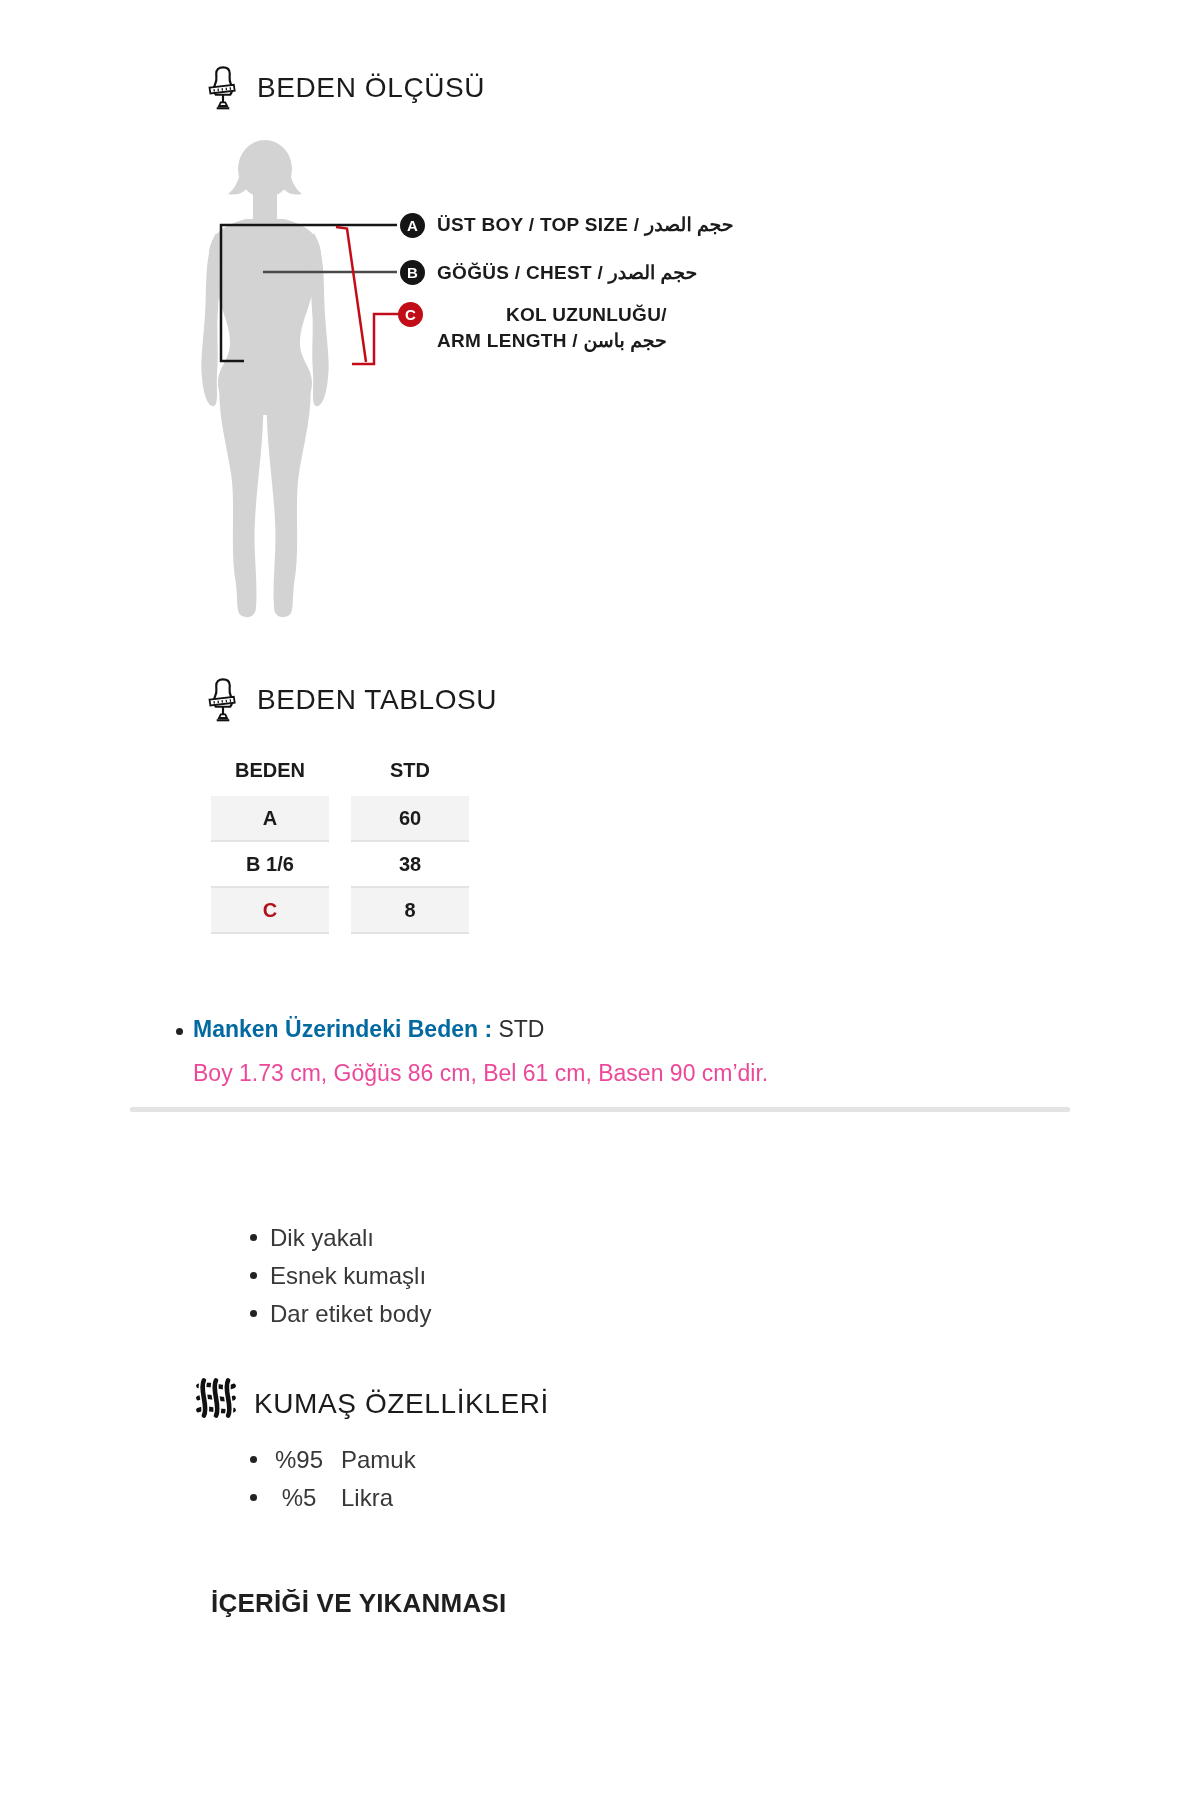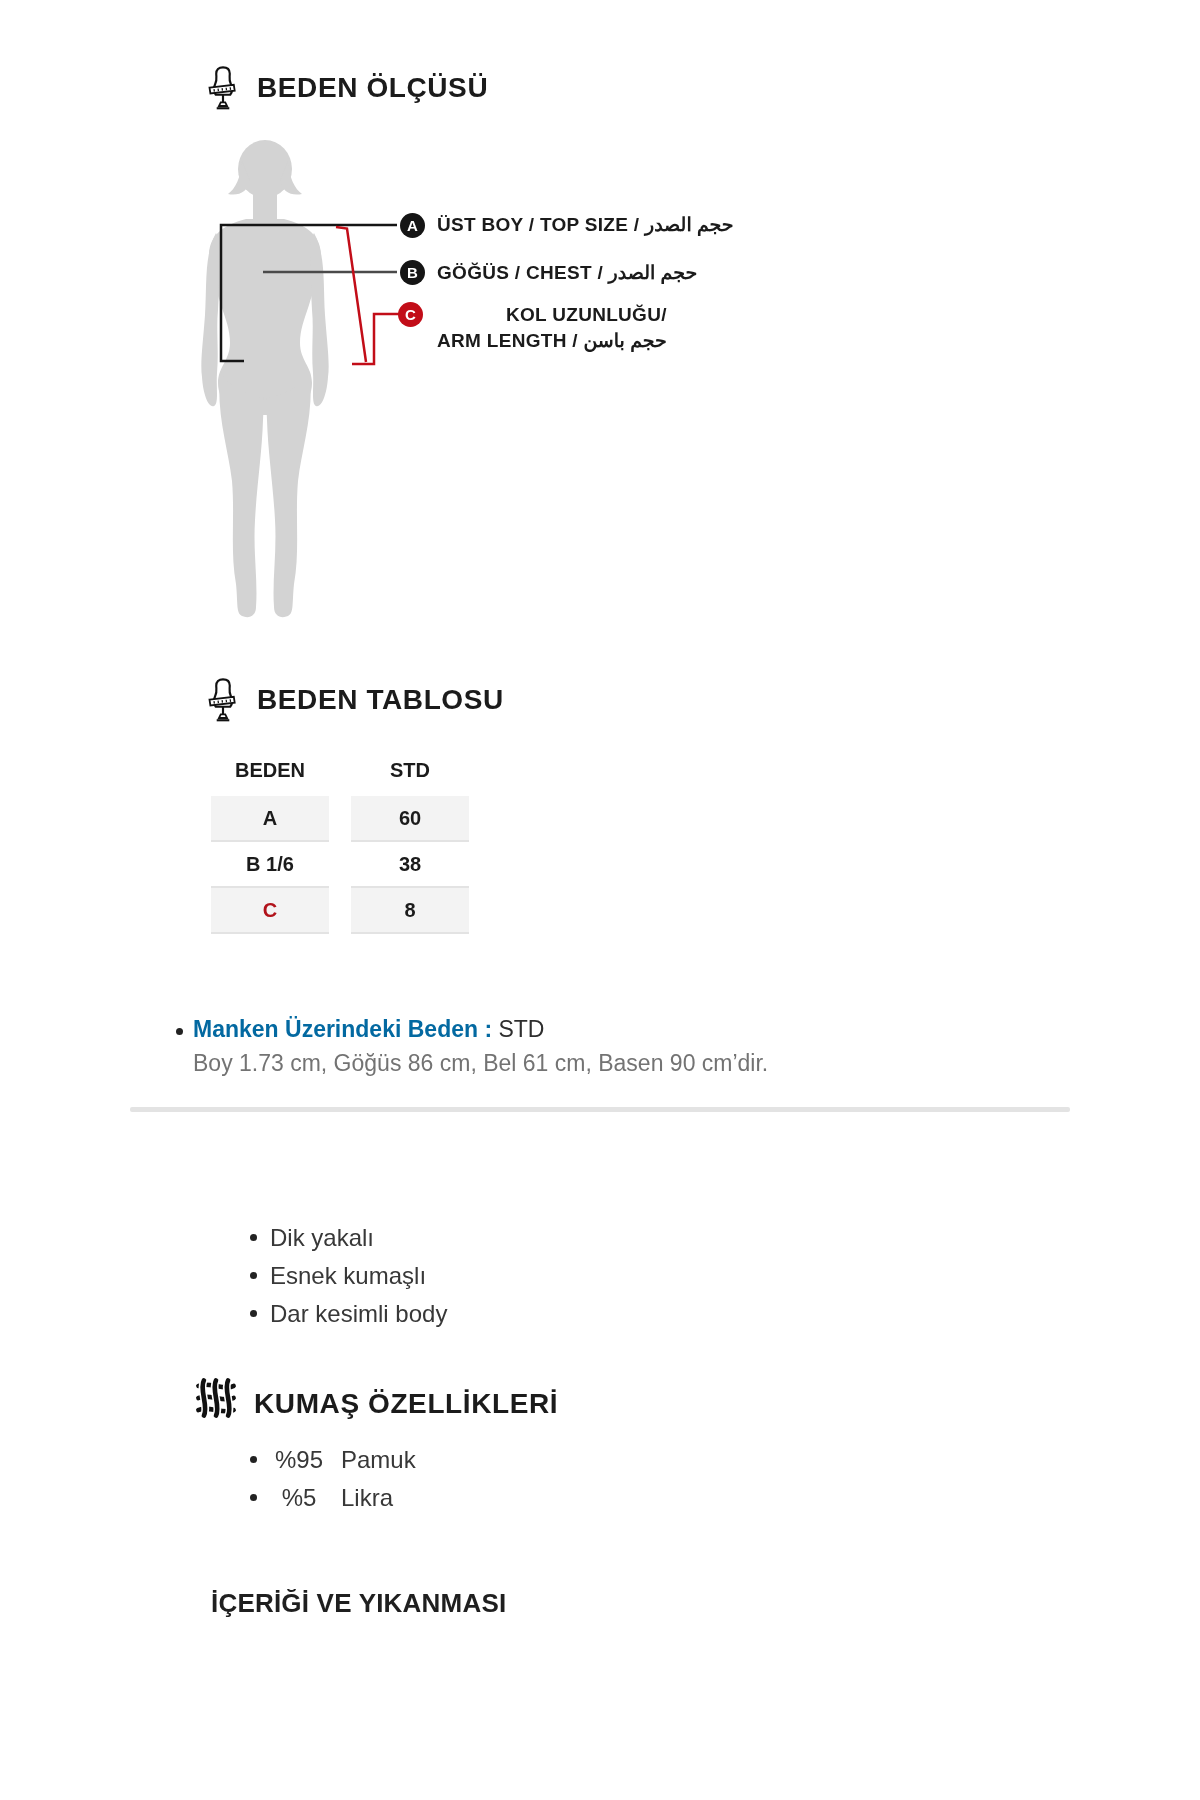--- a/index.html
+++ b/index.html
@@ -2,21 +2,21 @@
 <html><head>
 <meta charset="utf-8">
 <style>
   html,body { margin:0; padding:0; background:#fff; }
   .page {
     position:relative; width:1200px; height:1800px; background:#ffffff;
     font-family:"Liberation Sans", sans-serif; color:#1b1b1b; overflow:hidden;
   }
   .heading {
     position:absolute; display:flex; align-items:center; gap:16px;
-    font-size:28px; font-weight:700; letter-spacing:0.6px; color:#1b1b1b;
+    font-size:28px; font-weight:400; letter-spacing:0.6px; color:#1b1b1b;
     white-space:nowrap;
   }
   .heading svg { display:block; flex:0 0 auto; }
 
   
   .diagram { position:absolute; left:150px; top:115px; width:550px; height:510px; }
   .marker {
     position:absolute; width:25px; height:25px; border-radius:50%;
     background:#151515; color:#fff; font-size:15px; font-weight:700;
     display:flex; align-items:center; justify-content:center; line-height:1;
@@ -40,21 +40,21 @@
   .red-text { color:#b1121a; font-weight:700; }
 
   
   .bullet-dot {
     flex:0 0 auto; width:7px; height:7px; border-radius:50%; background:#222;
     margin-top:12px;
   }
   .model-block { position:absolute; left:176px; top:1016px; font-size:23px; color:#2e2e2e; }
   .model-line1 { display:flex; gap:10px; align-items:flex-start; }
   .model-line1 b { font-weight:700; color:#0369a1; }
-  .model-line2 { margin-left:17px; margin-top:7px; color:#737373; }
+  .model-line2 { margin-left:17px; margin-top:17px; color:#ec4899; }
 
   .divider { position:absolute; left:130px; top:1107px; width:940px; height:5px;
     background:#e3e3e3; border-radius:2px; }
 
   .feature-list { position:absolute; display:flex; flex-direction:column; gap:7px;
     font-size:24px; color:#383838; }
   .feature-item { display:flex; gap:13px; align-items:flex-start; line-height:31px;text-align:center; }
   .fab-pct { display:inline-block; min-width:58px; }
 
   .care-title { position:absolute; left:211px; top:1588px; font-size:26px; font-weight:700;
@@ -172,21 +172,21 @@
     <div class="feature-item">
       <span class="bullet-dot"></span>
       <span>Dik yakalı</span>
     </div>
     <div class="feature-item">
       <span class="bullet-dot"></span>
       <span>Esnek kumaşlı</span>
     </div>
     <div class="feature-item">
       <span class="bullet-dot"></span>
-      <span>Dar kesimli body</span>
+      <span>Dar etiket body</span>
     </div>
   </div>
 
   <div class="heading" style="left:194px; top:1376px;align-items:flex-end;">
     <span>
       <svg width="44" height="44" viewBox="0 0 40 40" fill="none">
         <g stroke="#111" stroke-width="4.2" stroke-linecap="round">
           <path d="M4,9 C12,4.5 28,13.5 36,9"></path>
           <path d="M4,20 C12,15.5 28,24.5 36,20"></path>
           <path d="M4,31 C12,26.5 28,35.5 36,31"></path>

